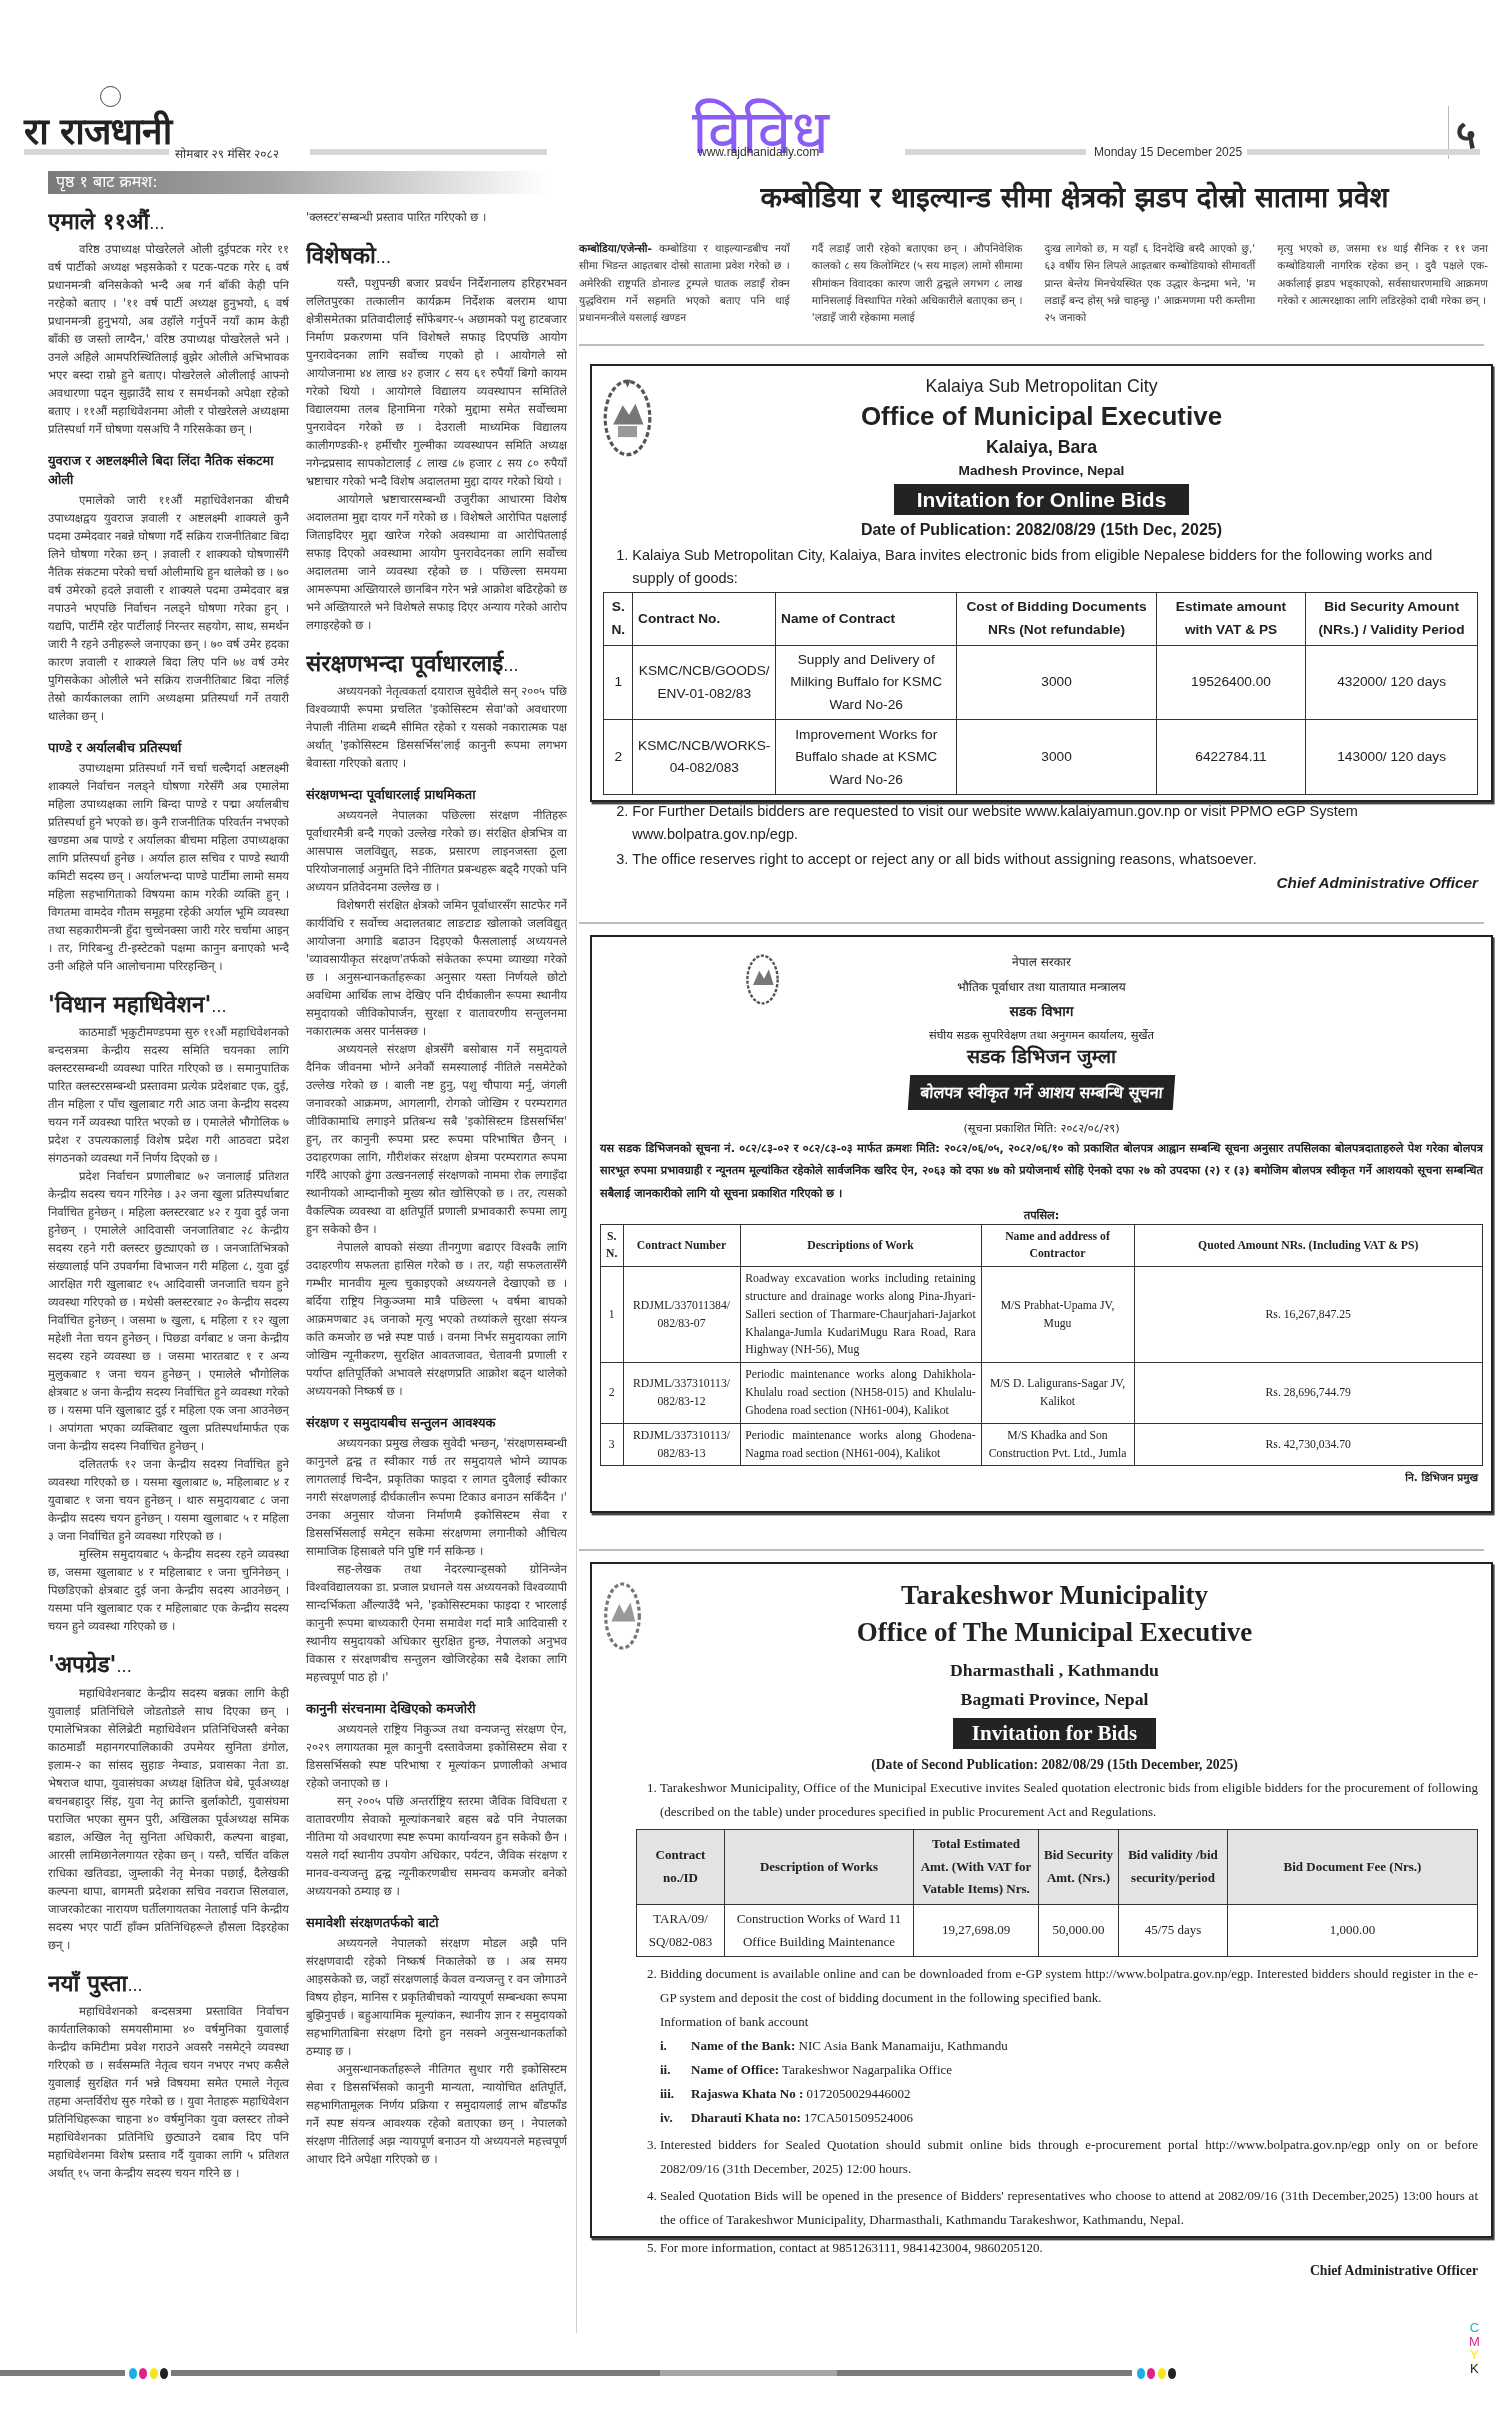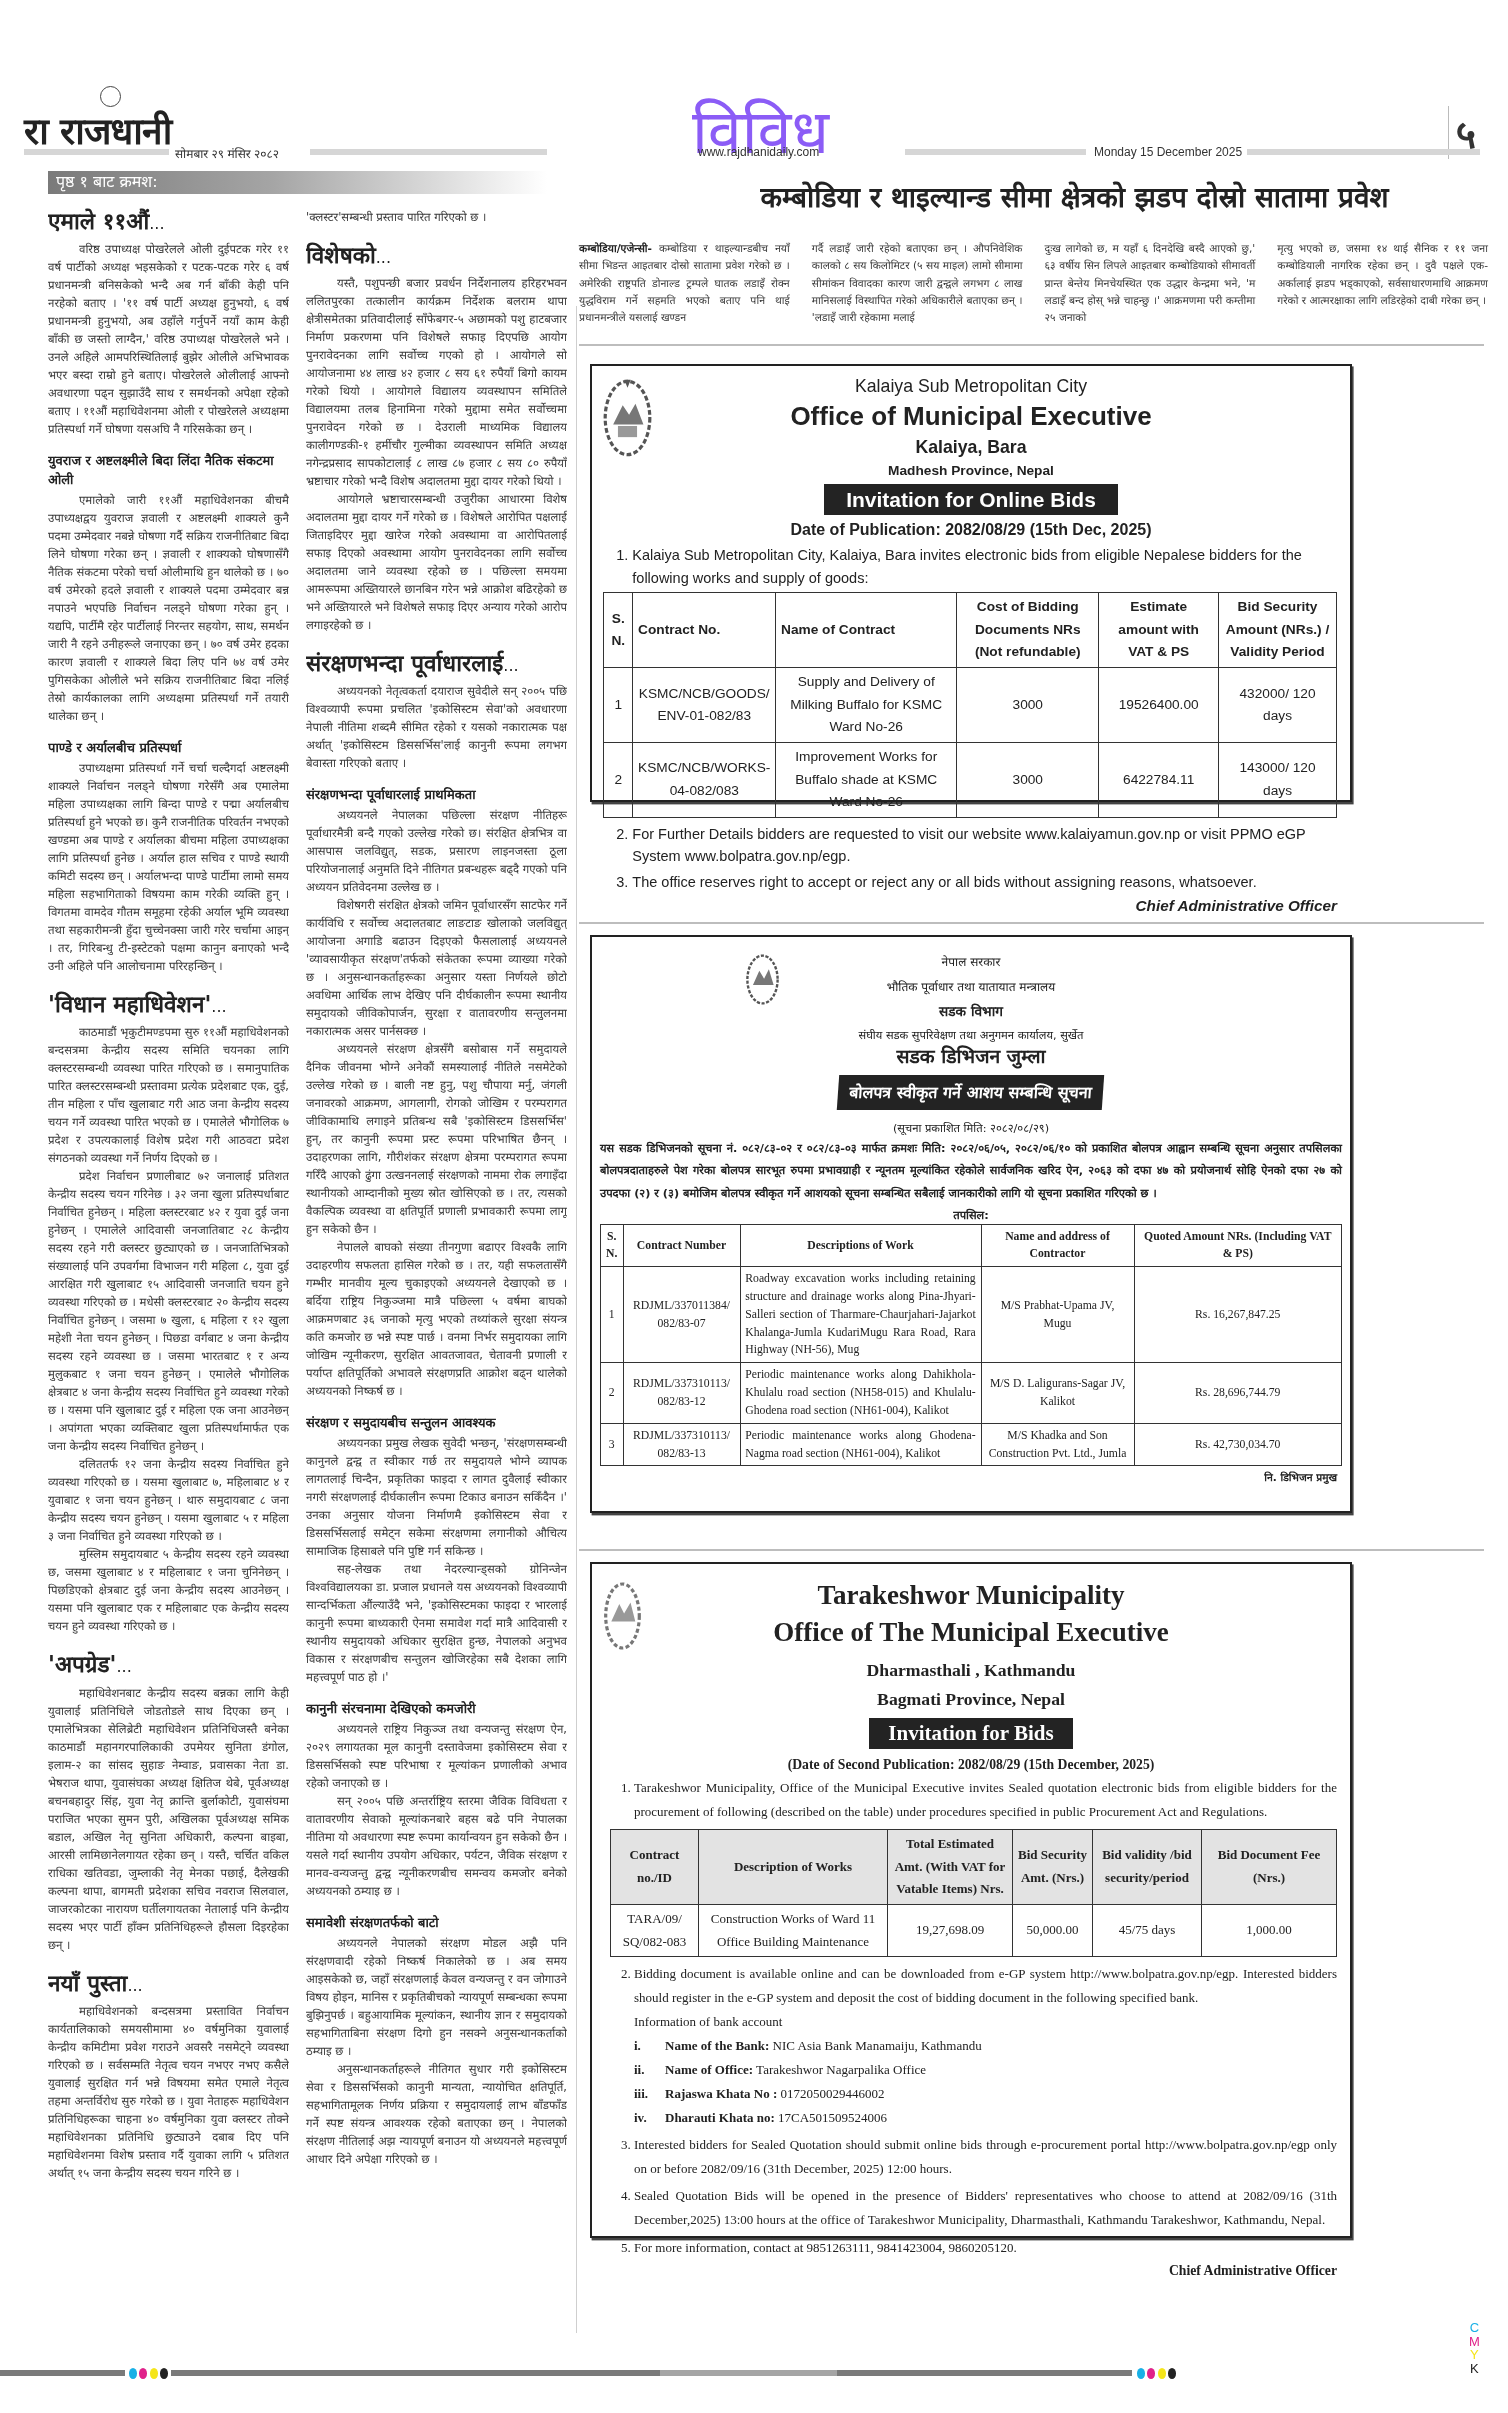--- a/index.html
+++ b/index.html
@@ -33,21 +33,21 @@
   .col p.noindent { text-indent: 0; }
 
   
   .news-head { position: absolute; left: 668px; top: 177px; width: 813px; font-size: 28px; font-weight: bold; color: #222; text-align: center; }
   .news-cols { position: absolute; left: 579px; top: 240px; width: 909px; display: flex; gap: 22px; font-size: 10.6px; line-height: 17.3px; color: #3a3a3a; text-align: justify; }
   .news-cols > div { flex: 1; }
   .news-cols b { color: #222; }
   .hr-gray { position: absolute; height: 1.6px; background: #bdbdbd; }
 
   
-  .ad { position: absolute; left: 590px; width: 762px; border: 2.4px solid #222; box-shadow: 1.6px 2.4px 0 #444; background: #fff; font-family: "Liberation Sans", sans-serif; color: #222; }
+  .ad { position: absolute; left: 590px; width: 903px; border: 2.4px solid #222; box-shadow: 1.6px 2.4px 0 #444; background: #fff; font-family: "Liberation Sans", sans-serif; color: #222; }
   .emblem-svg { position: absolute; }
   .ad .center { text-align: center; }
   .banner-dark { display: inline-block; background: #232323; color: #fff; font-weight: bold; }
   table.bid { border-collapse: collapse; width: 100%; }
   table.bid th, table.bid td { border: 1.2px solid #333; text-align: center; vertical-align: middle; padding: 3.2px 4.8px; }
   table.bid th { font-weight: bold; }
   ol.ad-list { padding-left: 29px; }
   ol.ad-list li { margin-bottom: 3.2px; }
 
   
@@ -72,21 +72,21 @@
   .ad-jumla .h5 { font-size: 19.3px; font-weight: bold; }
   .ad-jumla .banner-dark { font-size: 16px; padding: 6.4px 11.3px; margin-top: 6.4px; transform: skewX(-4deg); }
   .ad-jumla .pubdate { font-size: 11.3px; margin-top: 9.7px; }
   .ad-jumla .body { font-size: 11.3px; line-height: 22.5px; padding: 3.2px 8px 0 8px; text-align: justify; font-weight: bold; }
   .ad-jumla .tapasil { text-align: center; font-size: 11.3px; font-weight: bold; margin-top: 1.6px; }
   .ad-jumla table.bid { font-size: 11.7px; line-height: 17.7px; width: calc(100% - 16px); margin: 1.6px 8px; font-family: "Liberation Serif", serif; }
   .ad-jumla table.bid td.desc { text-align: justify; }
   .ad-jumla .sig { text-align: right; font-size: 10.5px; font-weight: bold; padding-right: 13px; margin-top: 3.2px; }
 
   
-  .ad-tarak { top: 1562px; height: 676px; font-family: "Liberation Serif", serif; }
+  .ad-tarak { top: 1562px; height: 676px; font-family: "Liberation Serif", serif; padding-left: 26px; }
   .ad-tarak .t1 { font-size: 27px; font-weight: bold; margin-top: 16px; }
   .ad-tarak .t2 { font-size: 27px; font-weight: bold; margin-top: 6.4px; }
   .ad-tarak .t3 { font-size: 17.7px; font-weight: bold; margin-top: 11.3px; }
   .ad-tarak .t4 { font-size: 17.7px; font-weight: bold; margin-top: 8px; }
   .ad-tarak .banner-dark { font-size: 21px; padding: 3.2px 19.3px; margin-top: 8px; }
   .ad-tarak .pubdate { font-size: 13.7px; font-weight: bold; margin-top: 8px; }
   .ad-tarak .body { font-size: 13px; line-height: 24px; padding: 3.2px 13px 0 13px; text-align: justify; }
   .ad-tarak table.bid { font-size: 13px; line-height: 22.5px; margin: 4.8px 0; }
   .ad-tarak table.bid th { background: #e3e3e3; }
   .ad-tarak .bank { list-style: none; padding-left: 0; }

